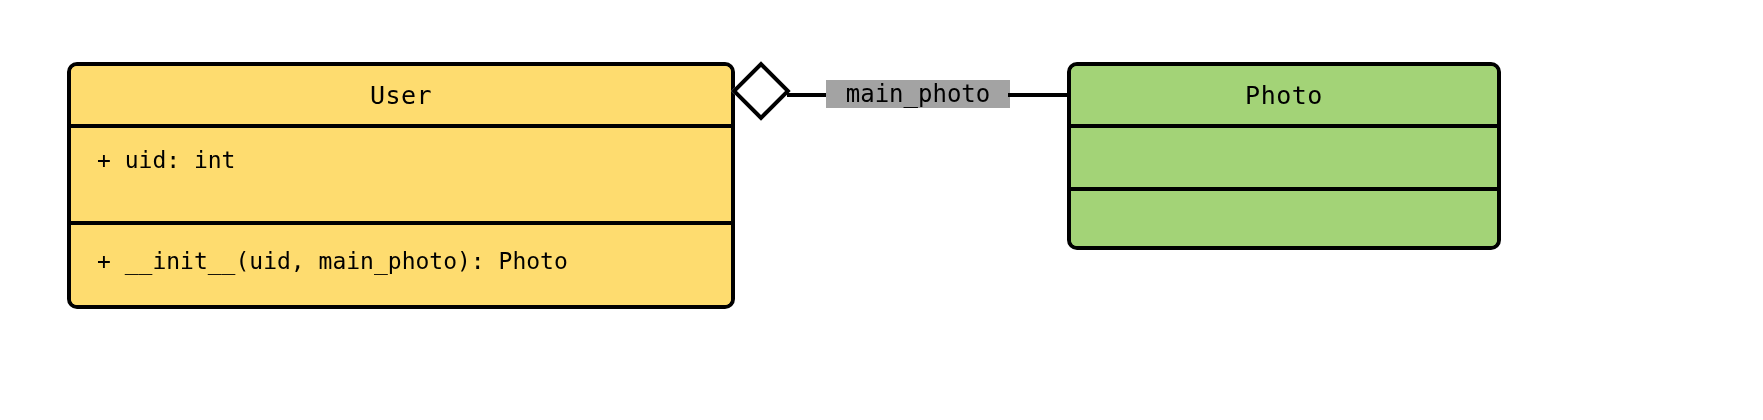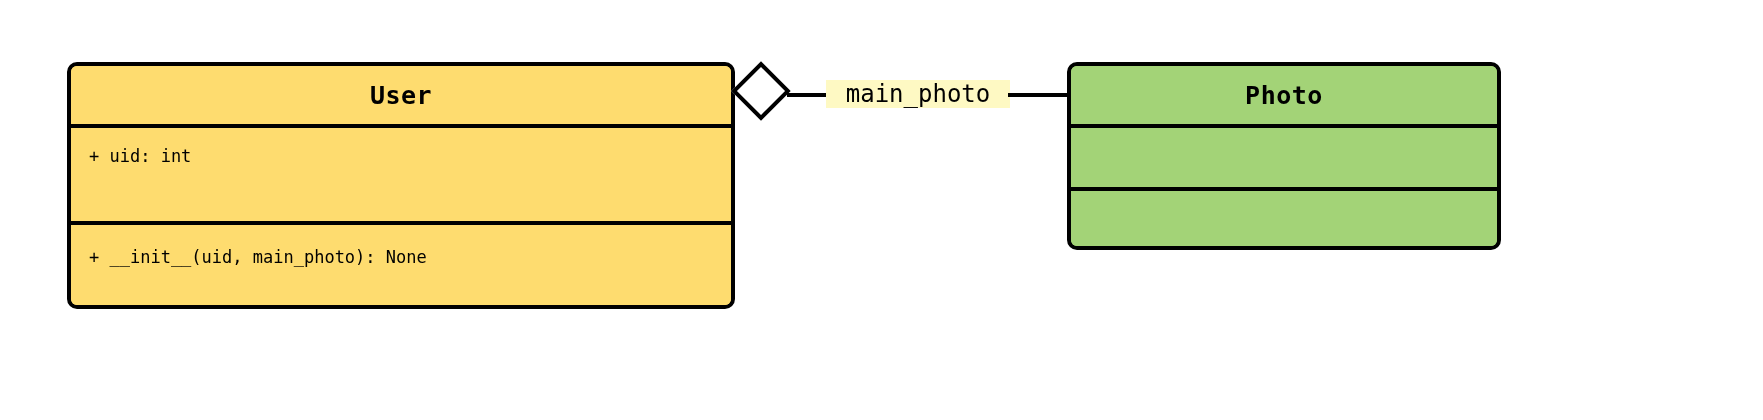--- a/index.html
+++ b/index.html
@@ -33,36 +33,36 @@
     overflow: hidden;
     background: #ffffff;
   }
   .uml-compartment {
     box-sizing: border-box;
     width: 100%;
     background: inherit;
   }
   .uml-title {
     text-align: center;
-    font-weight: bold;
+    font-weight: normal;
     font-size: 25px;
     letter-spacing: 0.5px;
     color: #000000;
     display: flex;
     align-items: center;
     justify-content: center;
   }
   .uml-divider {
     width: 100%;
     height: 4px;
     background: #000000;
   }
   .uml-members {
-    padding: 14px 18px 16px 18px;
-    font-size: 17px;
+    padding: 14px 18px 16px 26px;
+    font-size: 23px;
     line-height: 1.28;
     color: #000000;
   }
   .uml-member-line {
     white-space: pre;
   }
   .uml-member-line b {
     font-weight: bold;
   }
 
@@ -120,21 +120,21 @@
     width: 61px;
   }
   #assoc-label {
     position: absolute;
     left: 826px;
     top: 80px;
     width: 184px;
     text-align: center;
     font-size: 24px;
     color: #000000;
-    background: #fef9c3;
+    background: #a3a3a3;
     white-space: nowrap;
   }
 </style>
 </head>
 <body>
 
 <div id="diagram-canvas">
 
   <div class="uml-class" id="class-user">
 
@@ -142,21 +142,21 @@
 
     <div class="uml-divider"></div>
 
     <div class="uml-compartment uml-members user-attrs">
       <div class="uml-member-line">+ uid: int</div>
     </div>
 
     <div class="uml-divider"></div>
 
     <div class="uml-compartment uml-members user-methods">
-      <div class="uml-member-line">+ __init__(uid, main_photo): None</div>
+      <div class="uml-member-line">+ __init__(uid, main_photo): Photo</div>
     </div>
   </div>
 
   <div class="assoc-diamond" id="assoc-diamond-user"></div>
 
   <div class="assoc-line" id="assoc-line-left"></div>
 
   <div id="assoc-label">main_photo</div>
 
   <div class="assoc-line" id="assoc-line-right"></div>

